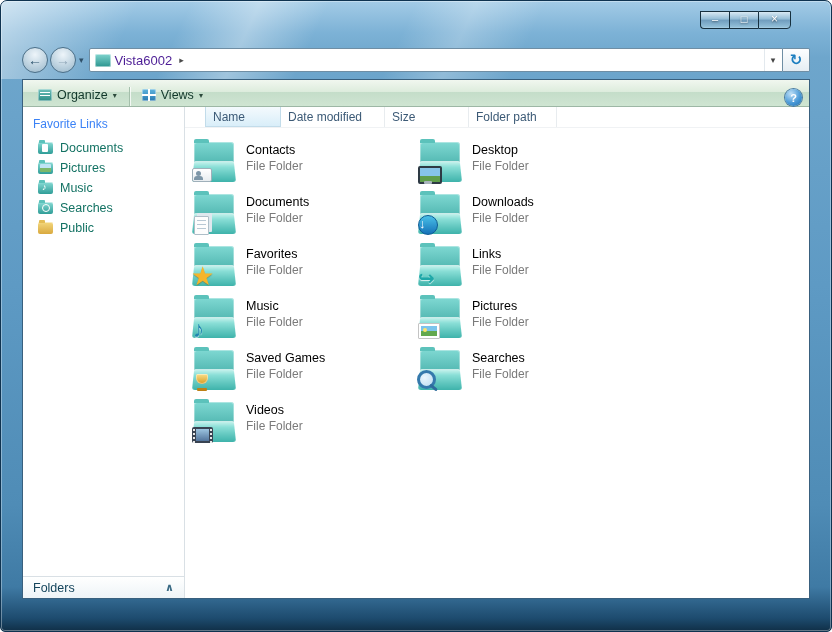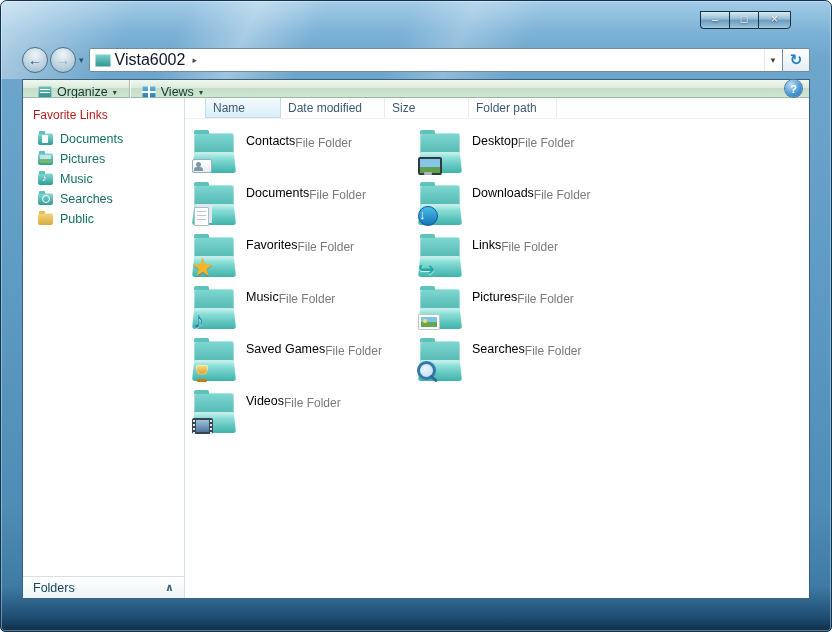--- a/index.html
+++ b/index.html
@@ -28,63 +28,63 @@
   .nav-circle{width:26px;height:26px;border-radius:50%;border:1px solid #4b6f88;flex-shrink:0;
     display:flex;align-items:center;justify-content:center;font-size:14px;font-weight:bold;color:#2e556f;
     background:radial-gradient(circle at 50% 28%,#eef5fa,#b9cfdd 62%,#98b7cb)}
   .nav-circle.fwd{color:#93a9ba;margin-left:2px}
   .hist-caret{font-size:9px;color:#2e4f68;margin:0 5px 0 3px}
   .addressbar{flex:1;height:24px;background:#fff;border:1px solid #6f8ea4;border-radius:2px 0 0 2px;
     display:flex;align-items:center;padding:0 1px 0 5px;min-width:0}
   .crumb-icon{width:16px;height:13px;border-radius:2px;background:linear-gradient(180deg,#7fd4ce,#2a948e);
     box-shadow:inset 0 0 0 1px rgba(255,255,255,.5);flex-shrink:0}
   .crumb{display:flex;align-items:center;height:20px;padding:0 4px;border-radius:2px}
-  .crumb-text{color:#0f172a;font-size:16px}
+  .crumb-text{color:#4c1d95;font-size:13px}
   .crumb-chev{font-size:9px;color:#4a4a4a;padding:0 3px}
   .addr-caret{margin-left:auto;height:22px;width:17px;display:flex;align-items:center;justify-content:center;
     font-size:9px;color:#444;border-left:1px solid #e3e9ee}
   .refresh-btn{width:27px;height:24px;border:1px solid #6f8ea4;border-left:none;border-radius:0 2px 2px 0;flex-shrink:0;
     background:linear-gradient(180deg,#fdfeff,#e5edf3);color:#1c7ec0;font-size:15px;font-weight:bold;
     display:flex;align-items:center;justify-content:center}
   .searchbox{width:232px;height:24px;margin-left:9px;background:#fff;border:1px solid #6f8ea4;border-radius:2px;
     display:flex;align-items:center;padding:0 5px 0 7px;flex-shrink:0}
   .searchbox input{flex:1;min-width:0;border:none;outline:none;background:transparent;
     font-family:"Liberation Sans","DejaVu Sans",sans-serif;font-size:13px;color:#333}
   .searchbox input::placeholder{color:#8a8a8a;opacity:1}
   .mag{position:relative;width:16px;height:16px;flex-shrink:0}
   .mag::before{content:"";position:absolute;left:1px;top:1px;width:9px;height:9px;border:2px solid #3579ac;border-radius:50%}
   .mag::after{content:"";position:absolute;right:1px;bottom:2px;width:6px;height:2px;background:#3579ac;border-radius:2px;transform:rotate(42deg)}
 
   
   .client{position:absolute;left:21px;top:78px;right:21px;bottom:32px;border:1px solid #39607e;background:#fff;
     display:flex;flex-direction:column;z-index:2}
 
   
-  .toolbar{height:18px;flex-shrink:0;display:flex;align-items:flex-start;padding:0 7px;border-bottom:1px solid #9db7a5;
+  .toolbar{height:27px;flex-shrink:0;display:flex;align-items:flex-end;padding:0 7px;border-bottom:1px solid #9db7a5;
     background:linear-gradient(180deg,#f1f7ef 0%,#ddecdd 45%,#c4ddc9 46%,#cfe5d2 100%)}
   .tb-btn{display:flex;align-items:center;gap:5px;height:23px;padding:0 8px;border-radius:3px;color:#12382b;font-size:12.5px}
   .caret{font-size:8px;color:#2c4a3c;margin-top:1px}
   .tb-sep{width:1px;height:19px;background:#a4bfab;box-shadow:1px 0 0 rgba(255,255,255,.75);margin:0 4px}
   .ico-organize{width:14px;height:12px;border-radius:2px;
     background:linear-gradient(180deg,#6fc0ba,#2f8d87);box-shadow:inset 0 0 0 1px rgba(255,255,255,.4);position:relative}
   .ico-organize::after{content:"";position:absolute;left:2px;top:3px;width:10px;height:6px;
     background:repeating-linear-gradient(180deg,#fff 0 1px,transparent 1px 3px)}
   .ico-views{width:14px;height:12px;border-radius:2px;background:linear-gradient(180deg,#5fb4de,#2a7ab0);position:relative;
     box-shadow:inset 0 0 0 1px rgba(255,255,255,.4)}
   .ico-views::after{content:"";position:absolute;left:6px;top:0;width:2px;height:12px;background:#fff;
     box-shadow:-6px 5px 0 5px transparent}
   .ico-views::before{content:"";position:absolute;left:0;top:5px;width:14px;height:2px;background:#fff}
   .help-btn{margin-left:auto;width:17px;height:17px;border-radius:50%;color:#fff;font-size:11px;font-weight:bold;
     display:flex;align-items:center;justify-content:center;
     background:radial-gradient(circle at 35% 28%,#bfe0f7,#4c9bd8 55%,#1b6cb0);box-shadow:0 0 0 1px #4c7ba0}
 
   
   .cbody{flex:1;display:flex;min-height:0}
   .sidebar{width:162px;flex-shrink:0;background:#fff;border-right:1px solid #d9e0e5;display:flex;flex-direction:column}
-  .fav-header{color:#b91c1c;font-size:12px;padding:10px 0 7px 10px}
+  .fav-header{color:#3b82f6;font-size:12px;padding:10px 0 7px 10px}
   .fav-item{display:flex;align-items:center;gap:7px;padding:3px 4px 3px 15px;color:#137263;font-size:12.5px;cursor:default}
   .mini{width:15px;height:12px;border-radius:2px;position:relative;flex-shrink:0;
     background:linear-gradient(180deg,#8adcd6,#2f9d97);box-shadow:inset 0 1px 0 rgba(255,255,255,.5)}
   .mini::before{content:"";position:absolute;top:-2px;left:1px;width:6px;height:3px;border-radius:1px 1px 0 0;background:#5cc2bb}
   .mini-doc::after{content:"";position:absolute;left:4px;top:2px;width:6px;height:8px;background:#fff;border-radius:1px}
   .mini-pic::after{content:"";position:absolute;inset:2px;border-radius:1px;background:linear-gradient(180deg,#bfe4f4 55%,#7cb86a 45%)}
   .mini-music::after{content:"♪";position:absolute;left:4px;top:0;font-size:9px;line-height:11px;color:#fff}
   .mini-recent::after{content:"";position:absolute;left:4px;top:2px;width:6px;height:6px;border:1.5px solid #fff;border-radius:50%}
   .mini-search::after{content:"";position:absolute;left:4px;top:2px;width:6px;height:6px;border:1.5px solid #fff;border-radius:50%}
   .mini-public{background:linear-gradient(180deg,#f4d87e,#d9a93f)}
@@ -146,21 +146,21 @@
     background:radial-gradient(circle at 35% 35%,#eaf6fd,#bcdcf0)}
   .g-mag::after{content:"";position:absolute;right:1px;bottom:3px;width:9px;height:3px;border-radius:2px;background:#2e6b9c;transform:rotate(40deg)}
   .g-film{left:1px;bottom:1px;width:21px;height:16px;border-radius:2px;background-color:#394352;
     background-image:radial-gradient(circle at 2px 2px,#e8e8e8 1px,transparent 1.4px),
       radial-gradient(circle at 2px 2px,#e8e8e8 1px,transparent 1.4px),
       linear-gradient(180deg,#9cc4e0,#52749c);
     background-size:4px 4px,4px 4px,13px 12px;
     background-position:0 1px,right 0 top 1px,center 2px;
     background-repeat:repeat-y,repeat-y,no-repeat}
 
-  .tinfo{display:flex;flex-direction:row;padding-top:3px;min-width:0}
+  .tinfo{display:flex;flex-direction:column;padding-top:3px;min-width:0}
   .tname{font-size:12.5px;color:#000;white-space:nowrap}
   .ttype{font-size:12px;color:#7a7a7a;margin-top:2px;white-space:nowrap}
 
   
   .statusbar{height:68px;flex-shrink:0;position:relative;border-top:1px solid #c9d6d2;
     background:linear-gradient(180deg,#eff7f3 0%,#e0efe8 30%,#cfe5db 65%,#bedacf 100%)}
   .status-text{position:absolute;left:80px;top:8px;font-size:13px;color:#000}
   .big-folder{position:absolute;left:9px;top:5px;width:58px;height:58px}
   .big-folder>span{position:absolute;display:block}
   .bf-back{left:3px;top:6px;width:46px;height:44px;border-radius:3px;background:linear-gradient(180deg,#e9c express 05e,#c08f2e)}

